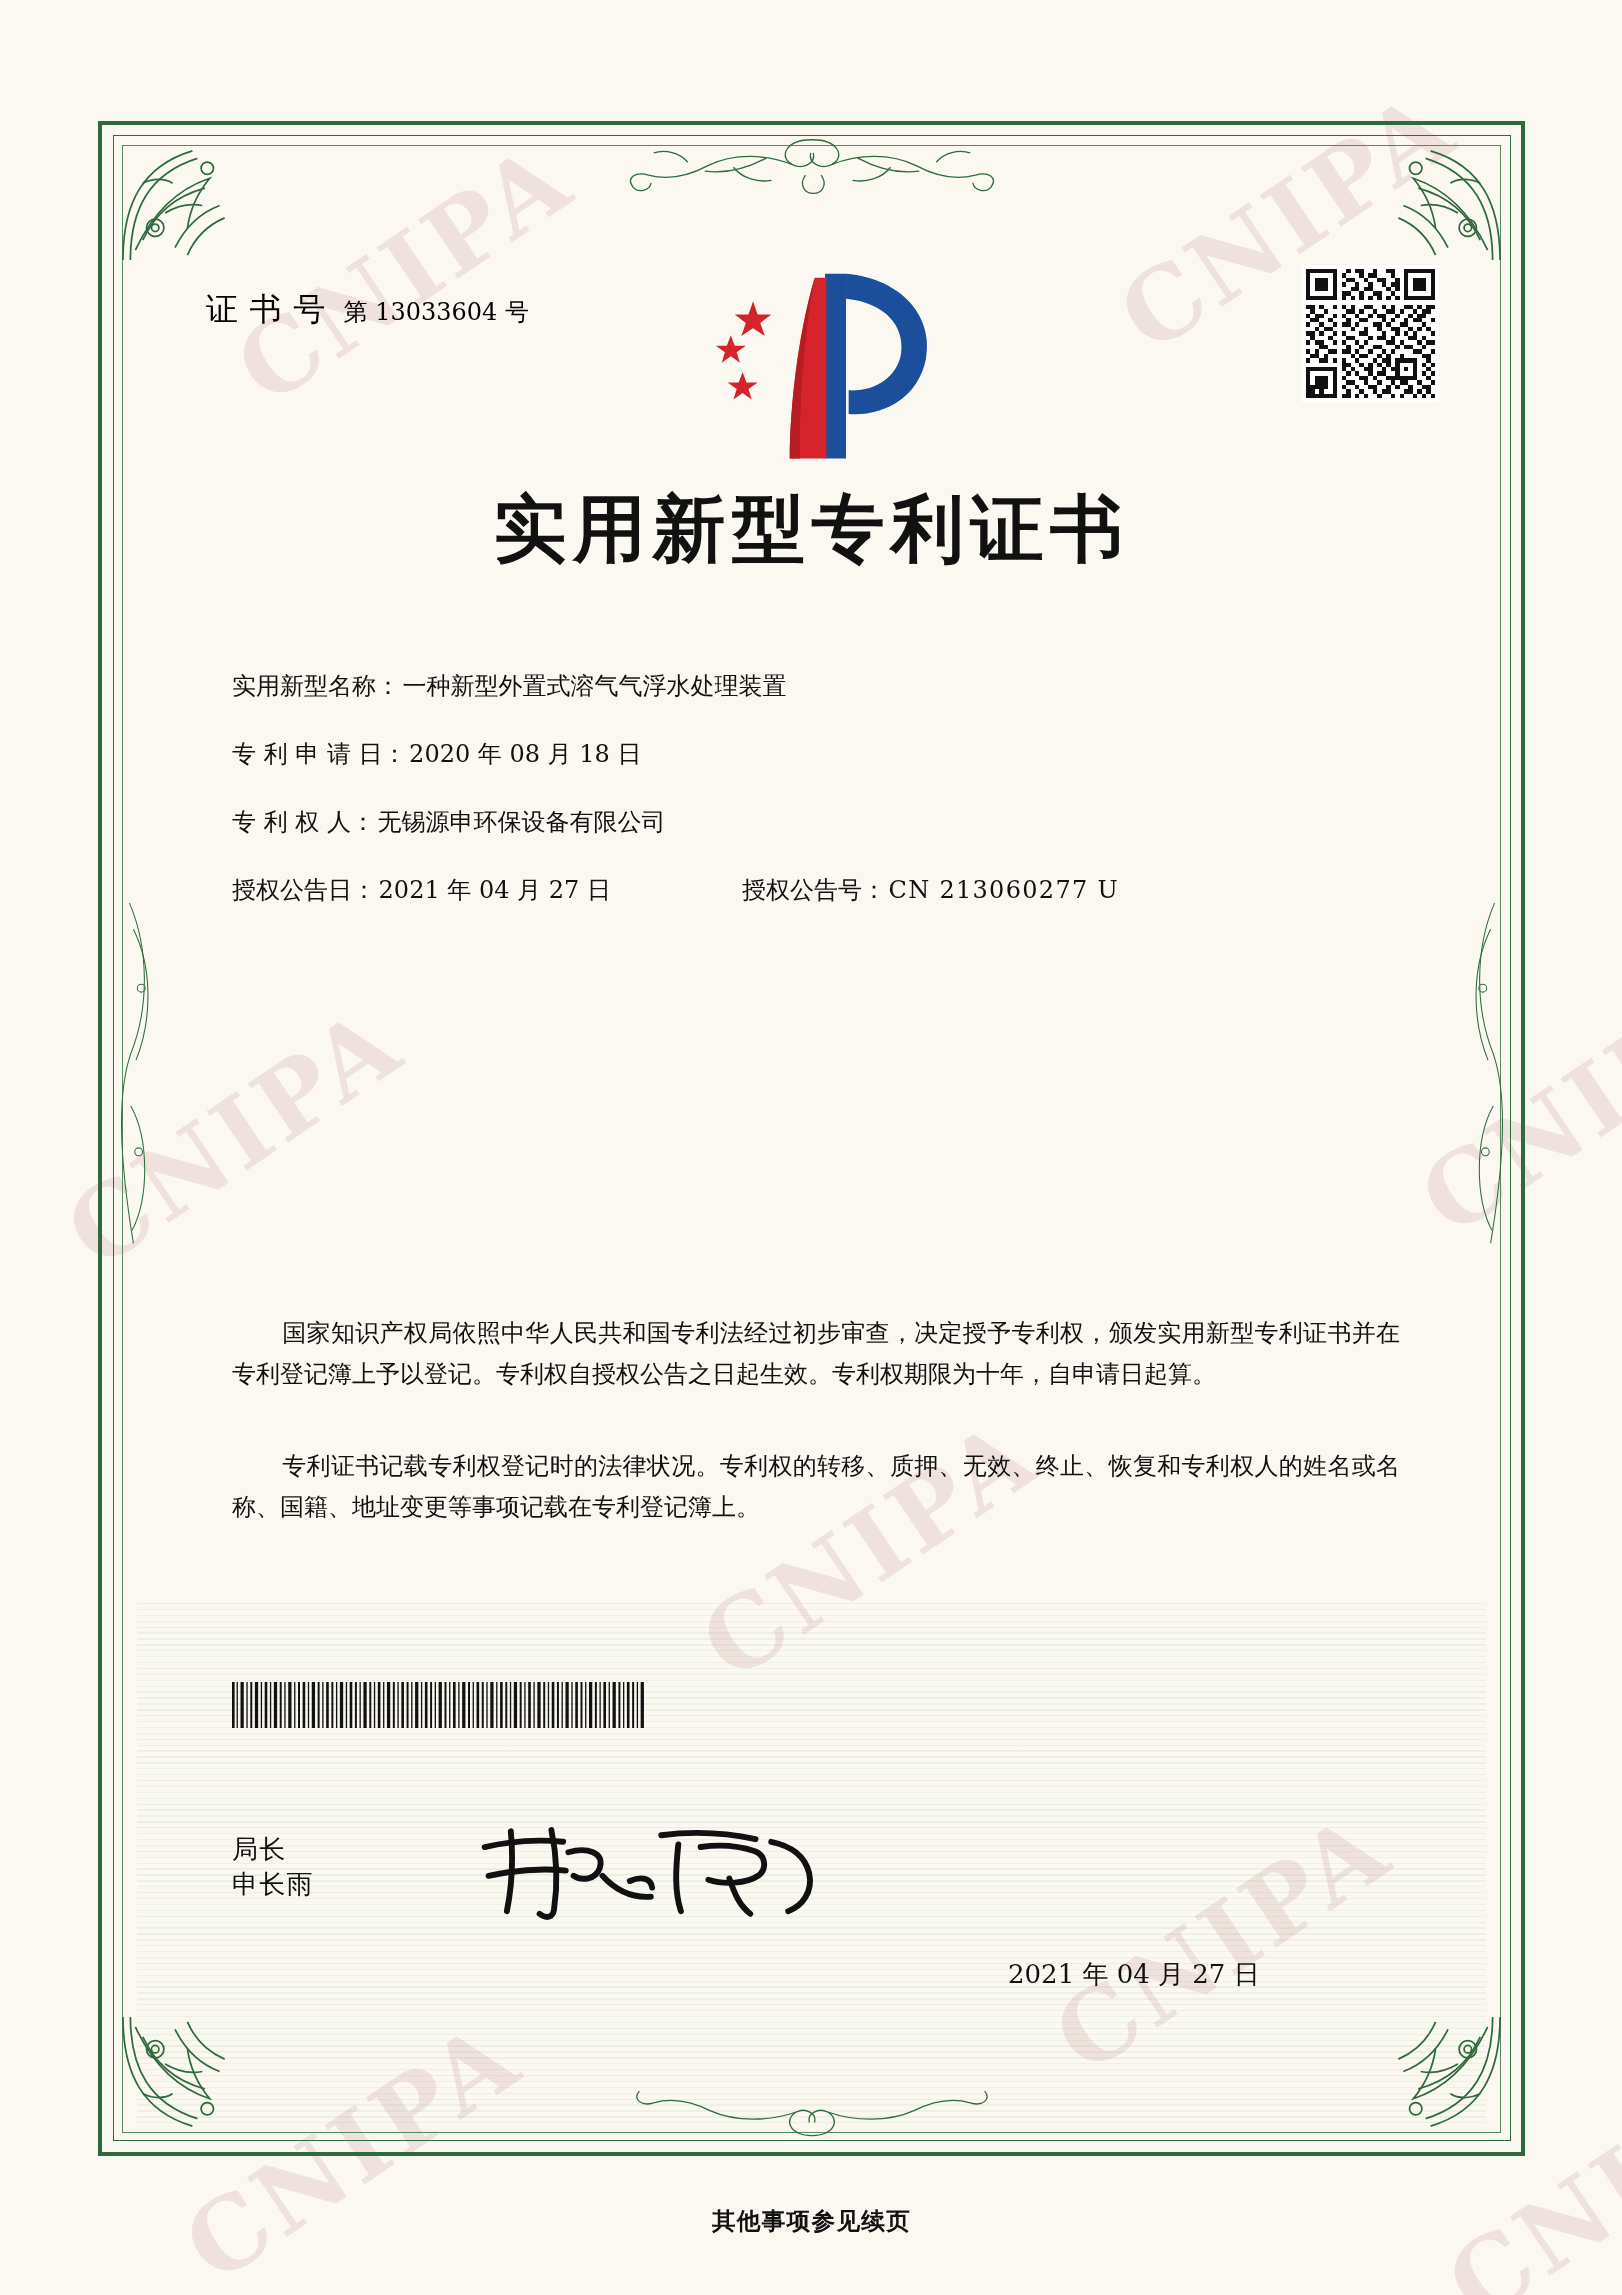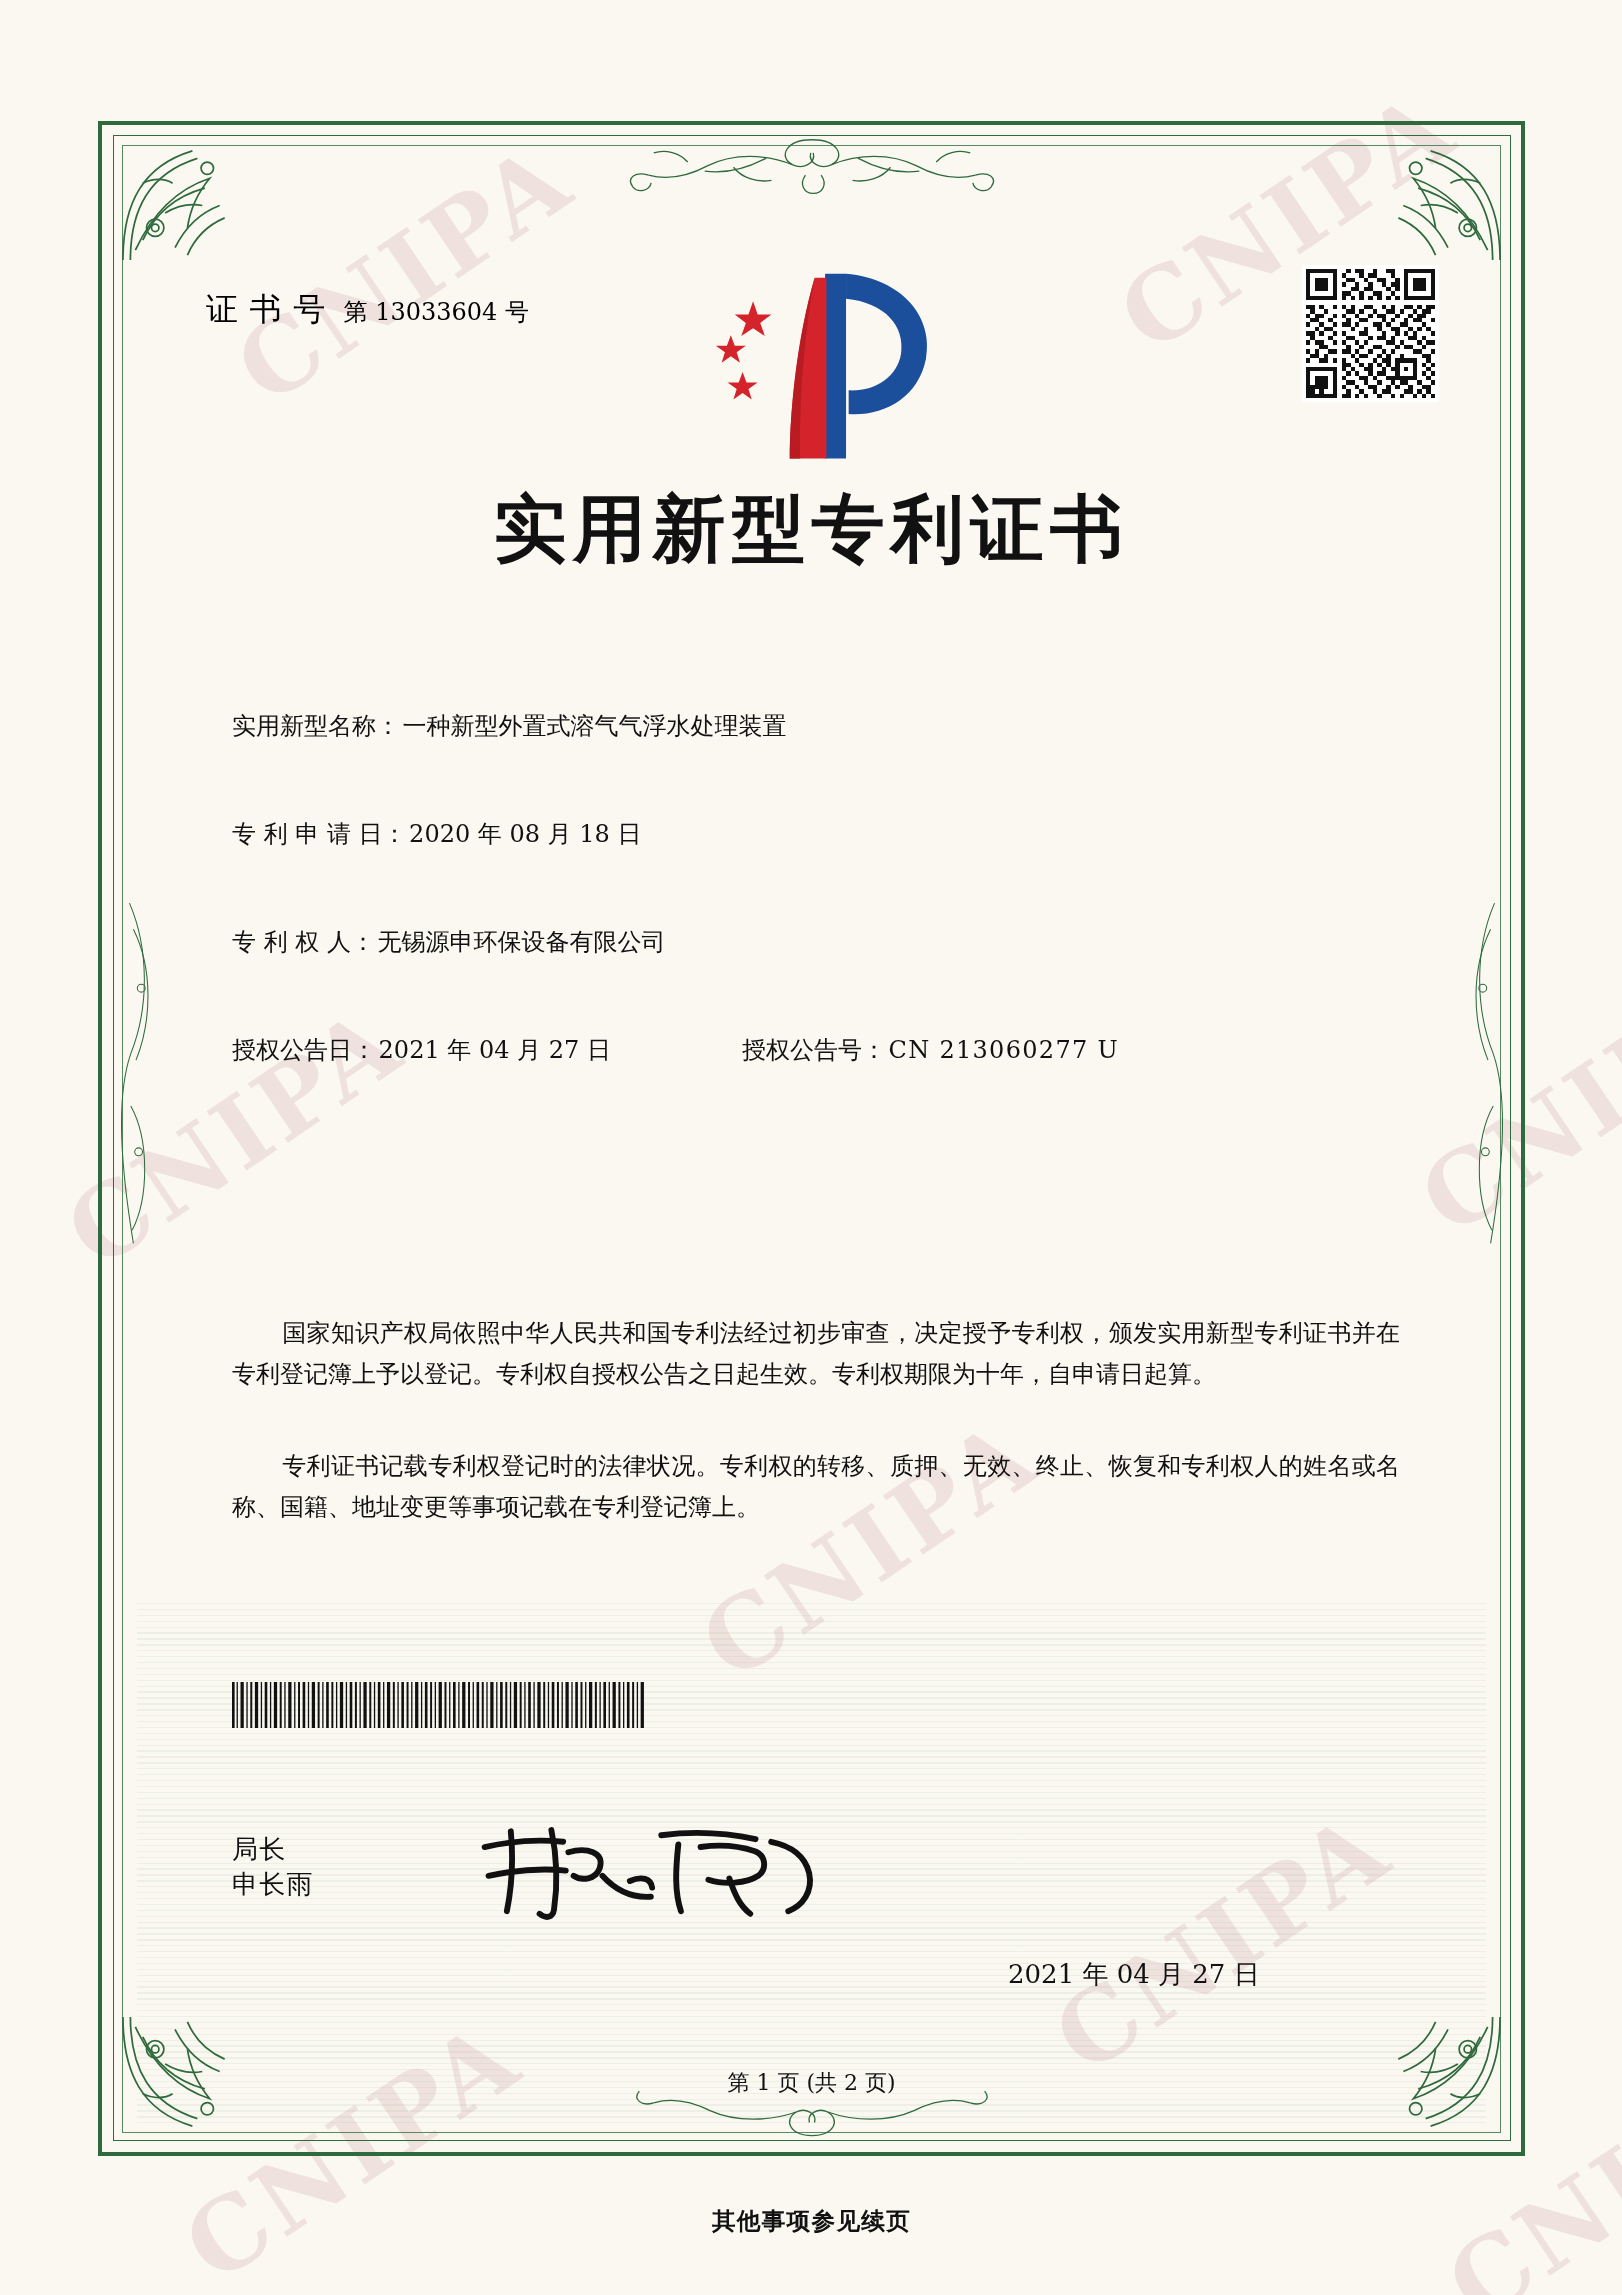--- a/index.html
+++ b/index.html
@@ -170,21 +170,20 @@
   }
   .field-row {
     display: flex;
     align-items: baseline;
     margin-bottom: 44px;
     white-space: nowrap;
   }
   .f-label {
     display: inline-block;
     letter-spacing: 0;
-    margin-top: 40px;
   }
   .f-value {
     margin-left: 2.6px;
   }
   .mono-val {
     font-family: "DejaVu Serif", "Liberation Serif", serif;
     letter-spacing: 1.3px;
   }
 
   .row-inline2 {
@@ -624,17 +623,16 @@
         <path d="M360 52 C388 48 418 50 442 58 C460 64 462 86 448 96 C430 108 396 110 372 102"></path>
         <path d="M404 100 C412 124 420 142 436 154"></path>
         <path d="M468 44 C498 50 520 66 526 92 C532 120 516 142 494 150"></path>
         <path d="M252 104 C270 96 284 100 286 114"></path>
       </g>
     </svg>
   </div>
 
   <div class="sign-date">2021 年 04 月 27 日</div>
 
-  <div class="page-num">第 1 页 (共 2 页)</div>
   <div class="footer-note">其他事项参见续页</div>
 
 </div>
 
 
 </body></html>

